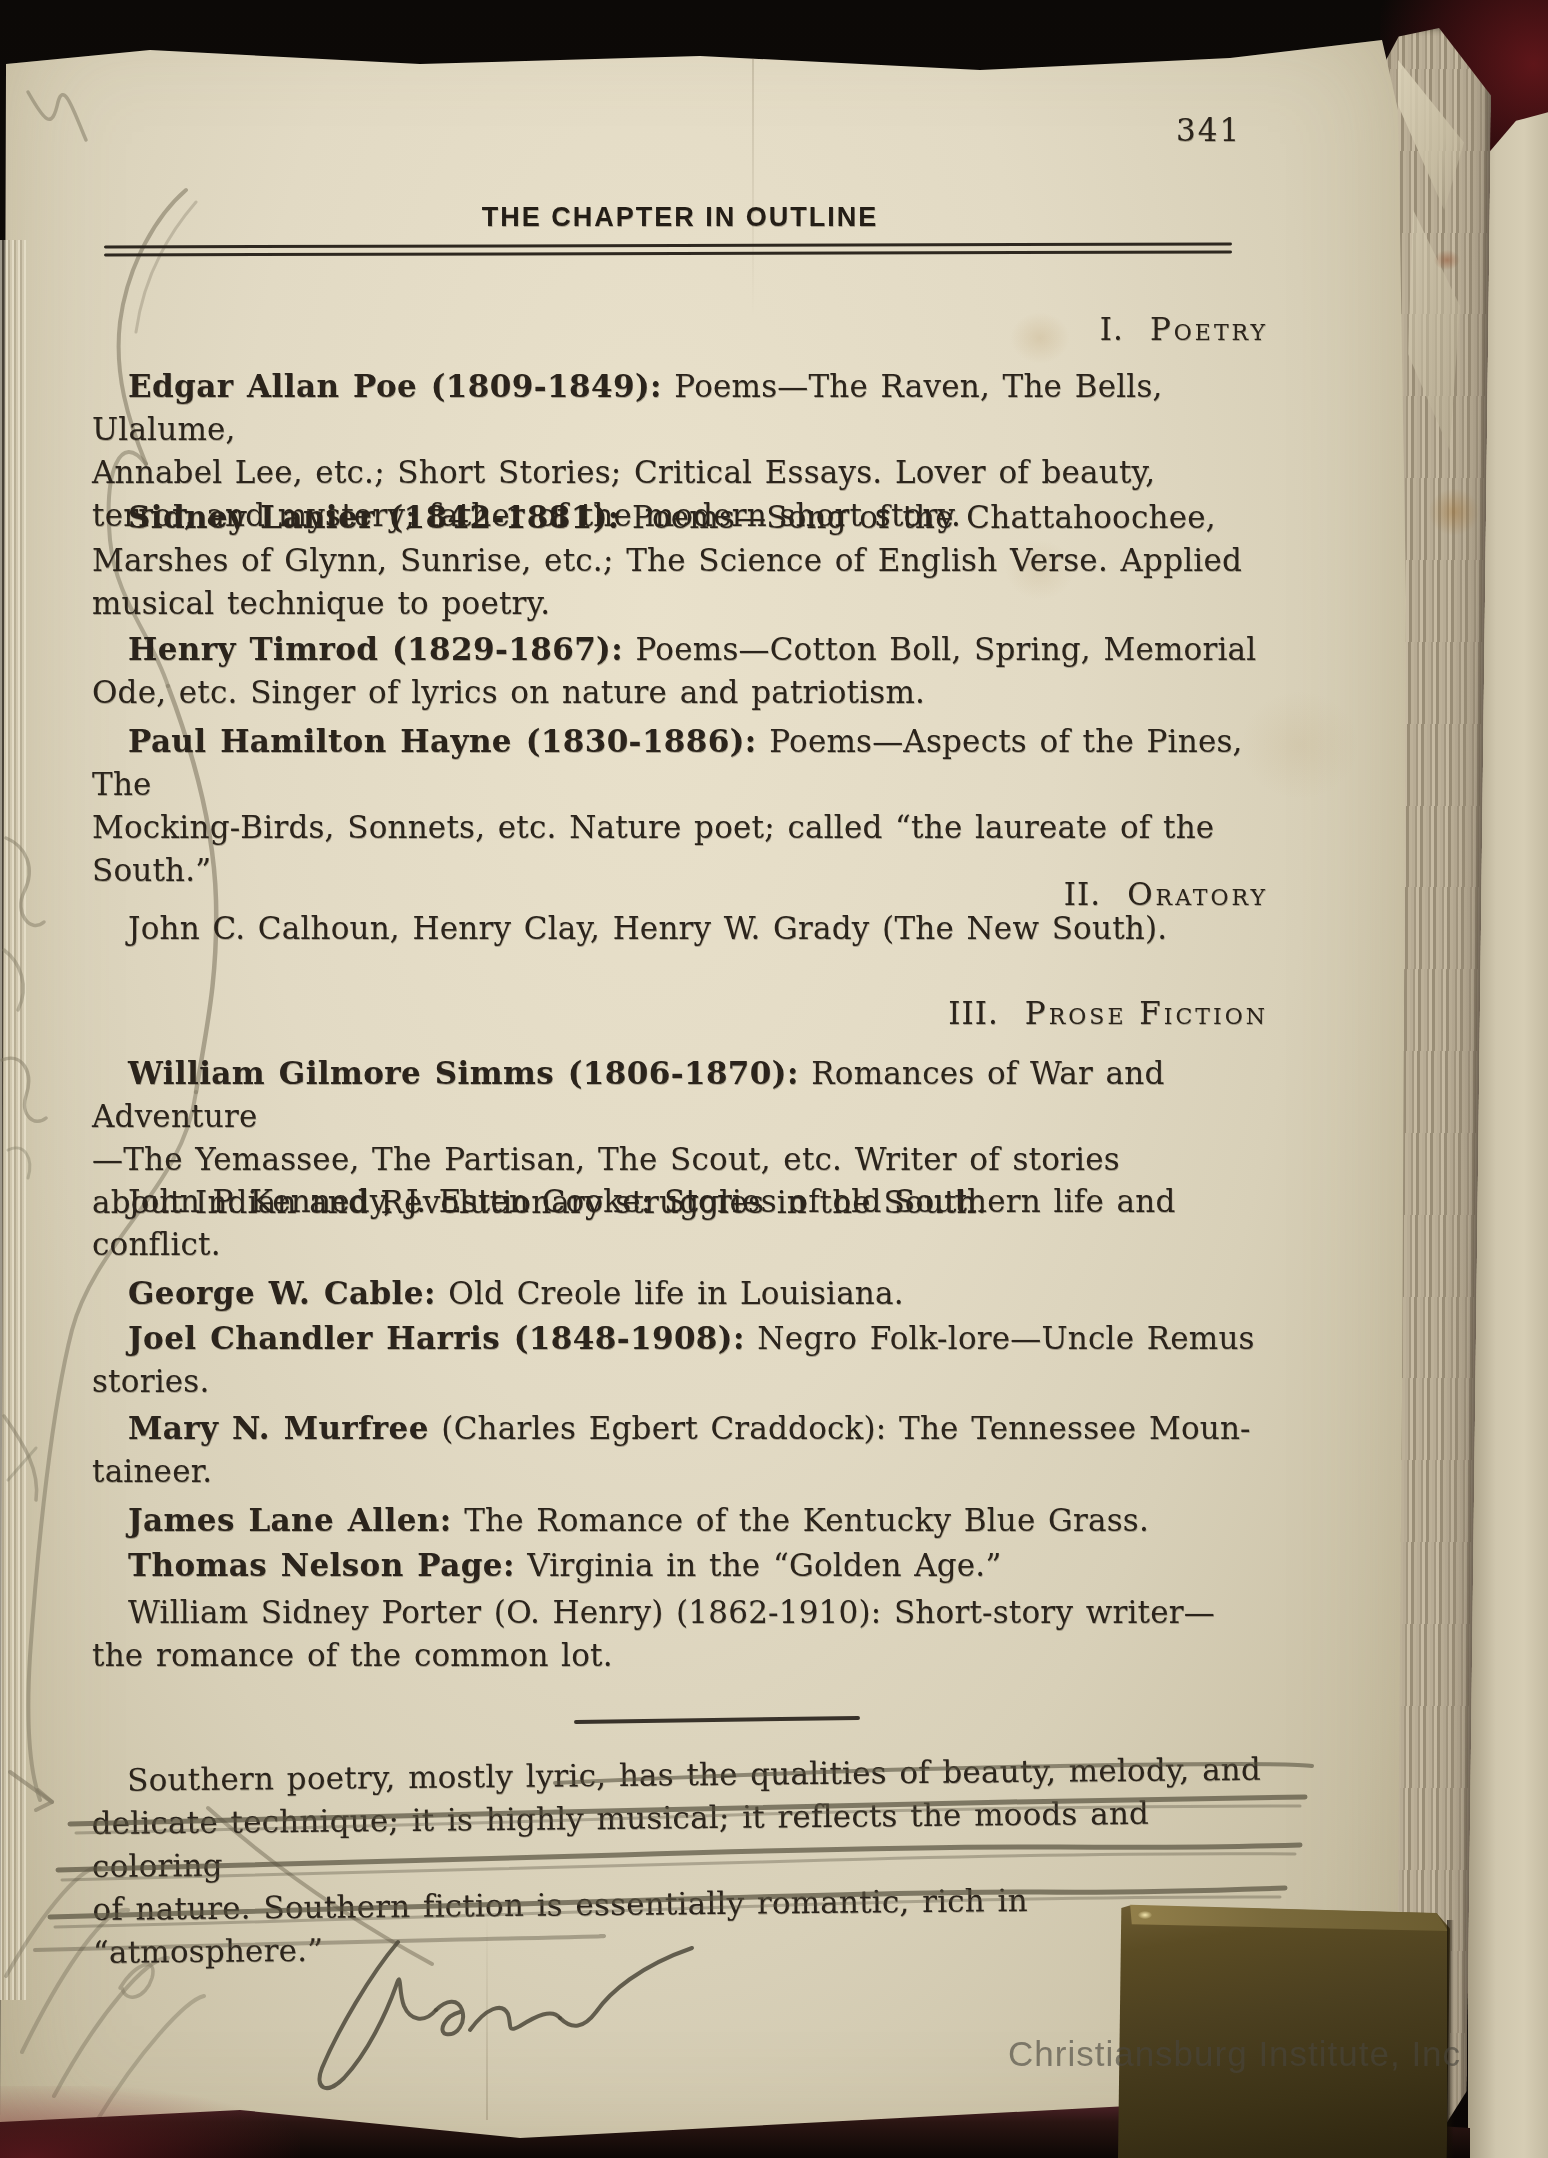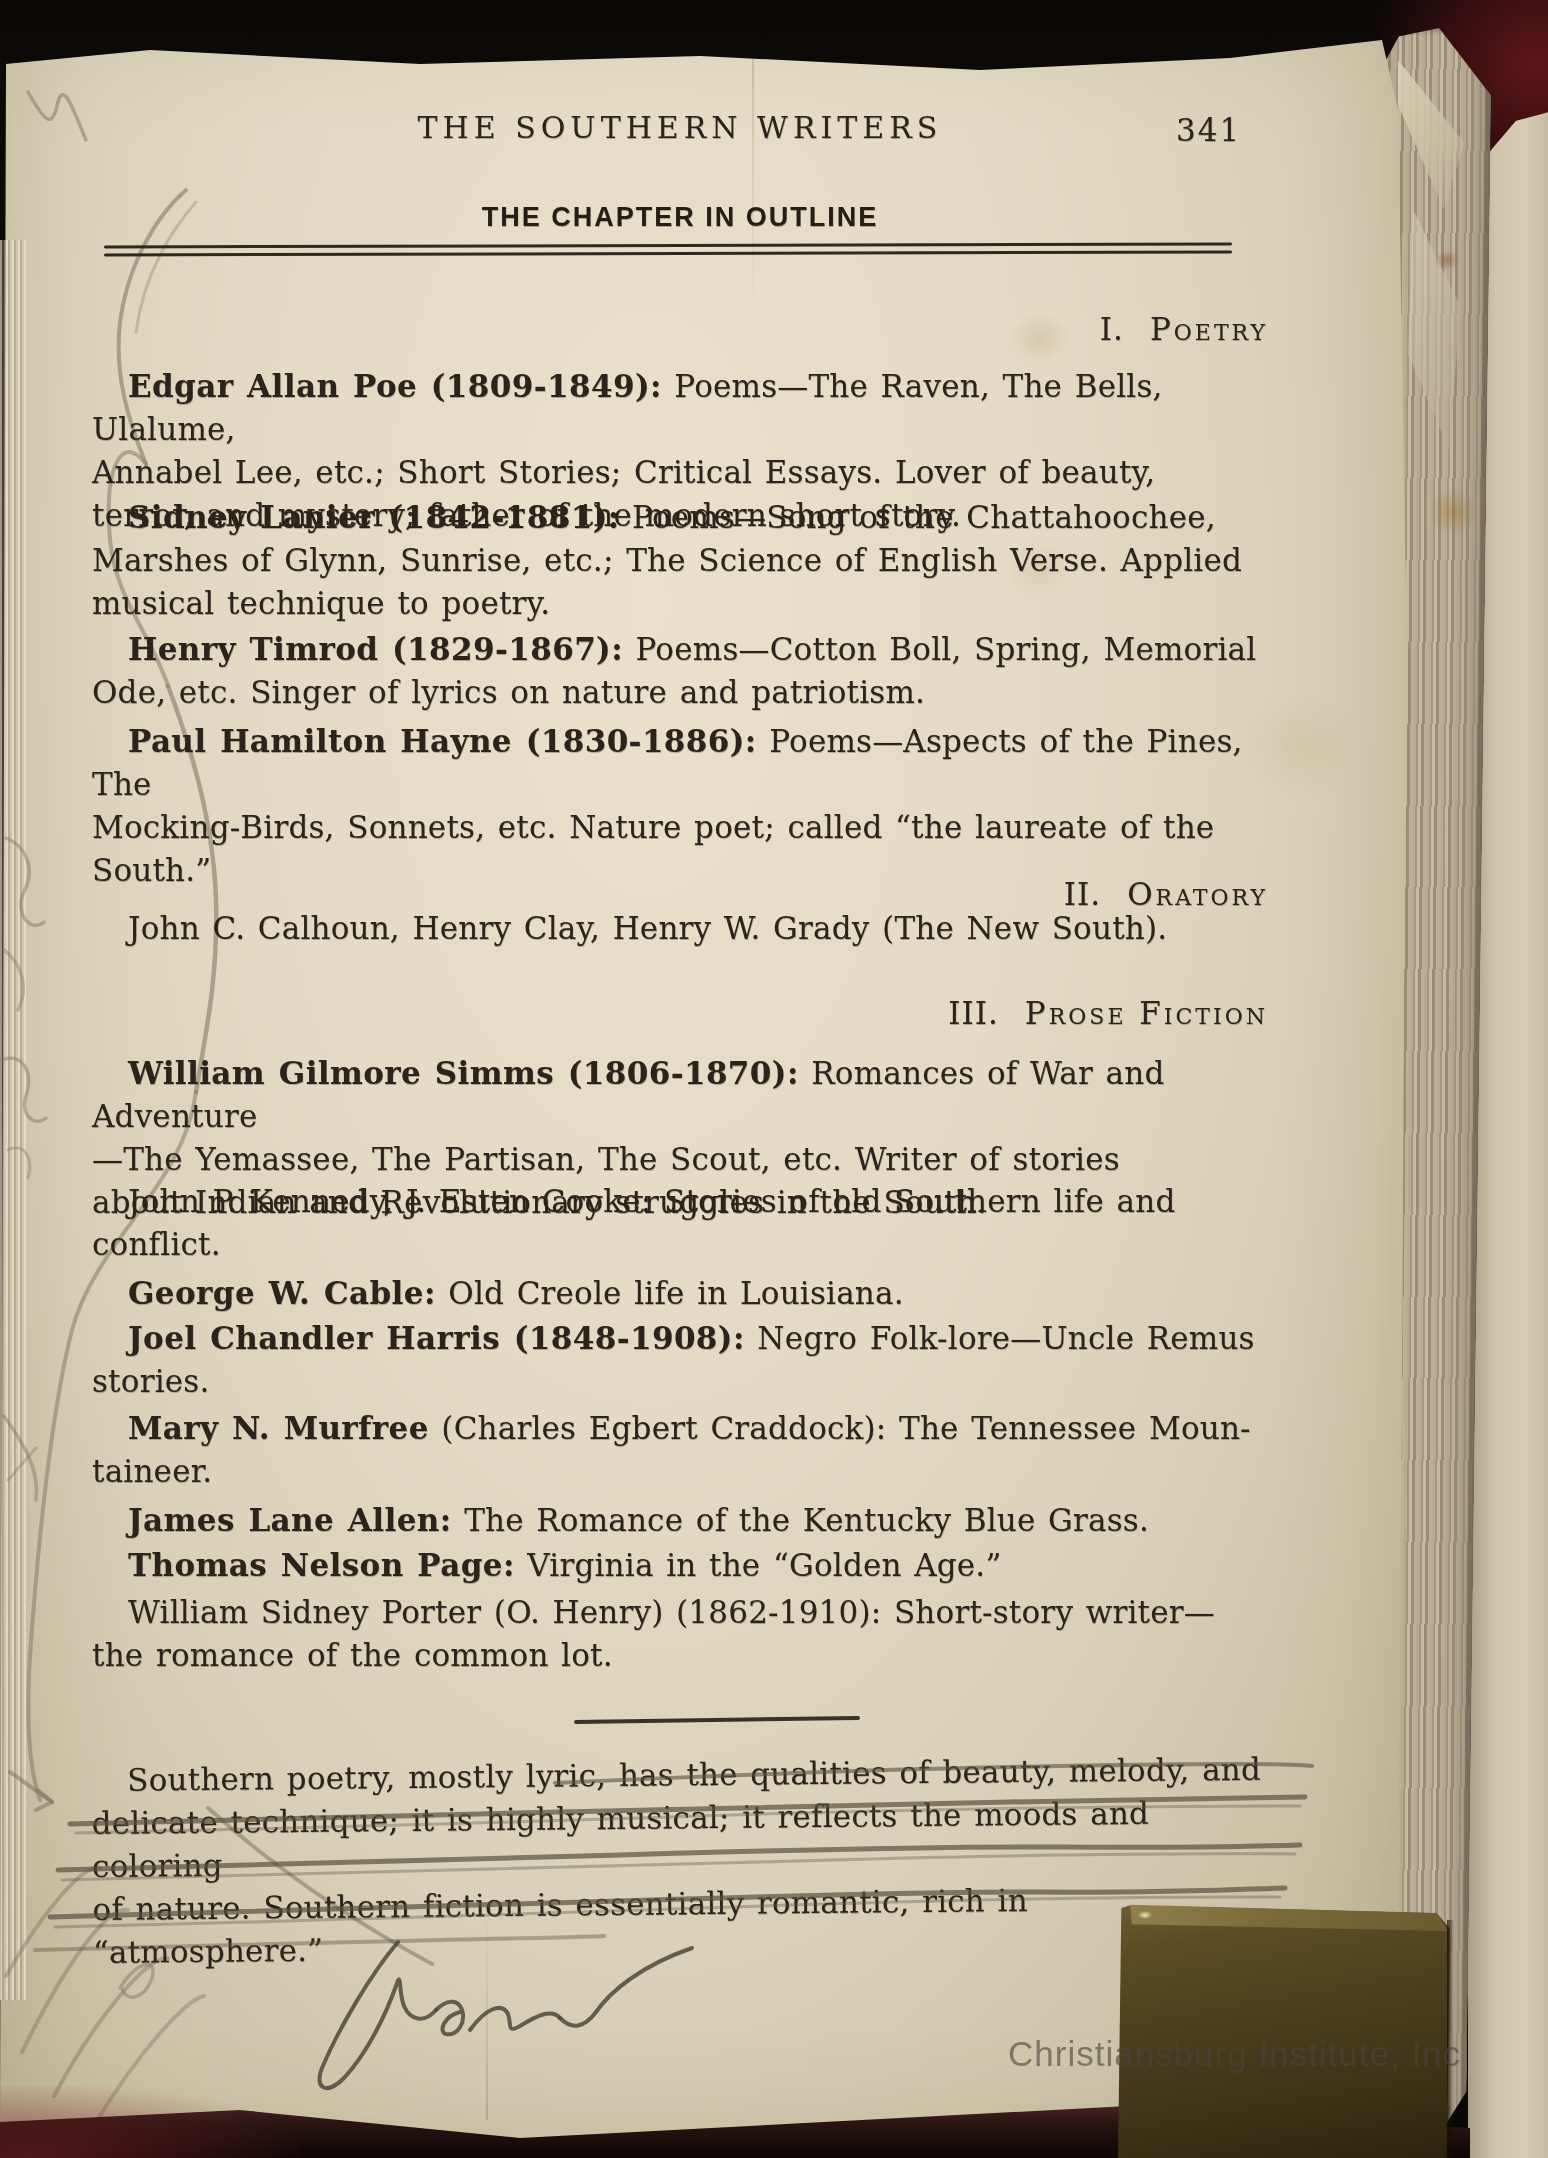--- a/index.html
+++ b/index.html
@@ -127,21 +127,20 @@
       <path d="M6,1976 C46,1906 86,1862 100,1868" stroke-width="4" opacity=".5"></path>
       <path d="M22,2052 C66,1962 108,1906 128,1910" stroke-width="4" opacity=".5"></path>
       <path d="M54,2096 C98,2014 148,1956 168,1958" stroke-width="4" opacity=".5"></path>
       <path d="M96,2122 C140,2050 186,2000 204,1996" stroke-width="4" opacity=".45"></path>
       <path d="M120,1988 C136,1962 158,1956 152,1978 C146,1998 126,2004 122,1988" stroke-width="3.5" opacity=".5"></path>
       <path d="M208,1808 C268,1862 344,1916 432,1964" stroke-width="4" opacity=".6"></path>
     </g>
   </svg>
 
   <div class="text-col">
-    <div class="txt running-title">THE SOUTHERN WRITERS</div>
     <div class="txt page-number">341</div>
     <div class="txt chapter-heading">THE CHAPTER IN OUTLINE</div>
     <div class="double-rule">
         <div></div>
         <div></div>
       </div>
 
     <div class="txt sec-head" style="top:311px">
       <span class="numeral">I.</span><span class="sec-title">Poetry</span>
     </div>

